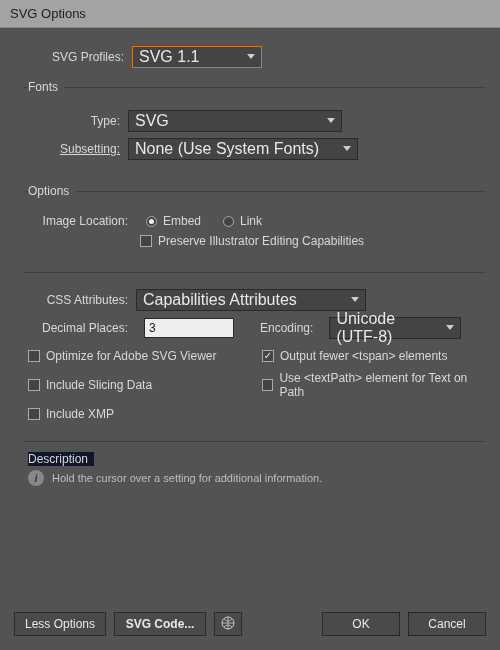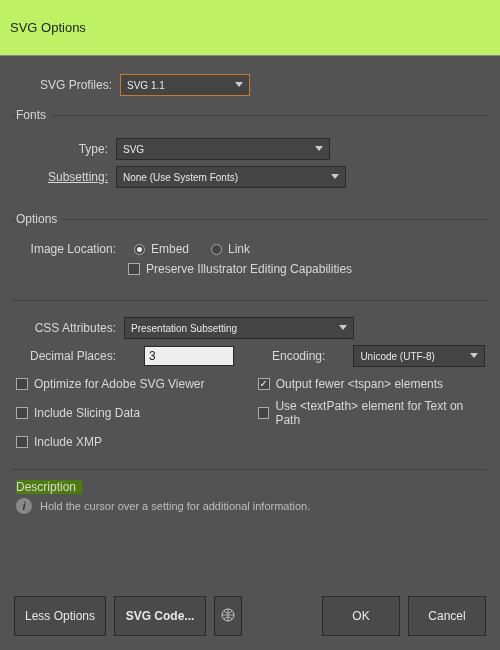--- a/index.html
+++ b/index.html
@@ -1,37 +1,37 @@
 <!DOCTYPE html>
 <html><head>
 <meta charset="utf-8">
 <style>
   * { box-sizing: border-box; margin: 0; padding: 0; font-family: "Segoe UI", Tahoma, sans-serif; }
   body { width: 500px; height: 650px; background: #535353; color: #d8d8d8; font-size: 12px; overflow: hidden; }
-  .titlebar { background: #bef264; color: #222; padding: 20px 10px; font-size: 13px; border-bottom: 1px solid #888; }
-  .content { padding: 8px 14px 8px 12px; }
+  .titlebar { background: #a3a3a3; color: #222; padding: 6px 10px; font-size: 13px; border-bottom: 1px solid #888; }
+  .content { padding: 8px 14px 8px 24px; }
   .row { display: flex; align-items: center; margin: 6px 0; }
   .label-r { text-align: right; padding-right: 8px; color: #d8d8d8; }
-  .select { display: inline-flex; align-items: center; justify-content: space-between; background: #444; border: 1px solid #2a2a2a; color: #e8e8e8; padding: 2px 6px; font-size: 10px; height: 22px; cursor: pointer; }
+  .select { display: inline-flex; align-items: center; justify-content: space-between; background: #444; border: 1px solid #2a2a2a; color: #e8e8e8; padding: 2px 6px; font-size: 16px; height: 22px; cursor: pointer; }
   .select.highlight { border: 1px solid #c87a2a; }
   .select .arrow { margin-left: 6px; display:inline-flex; align-items:center; }
   .input { background: #eee; color: #222; border: 1px solid #2a2a2a; padding: 2px 4px; font-size: 12px; height: 20px; }
   fieldset { border: 1px solid #404040; border-left:none; border-right:none; border-bottom:none; margin: 12px 0 6px 0; padding: 10px 4px 6px 4px; position: relative; }
   legend { font-size: 12px; color: #d8d8d8; padding-right: 6px; background: #535353; position: relative; top: 0; }
   .radio, .check { display:inline-flex; align-items:center; gap:6px; cursor:pointer; }
   .radio-dot { width:11px; height:11px; border-radius:50%; border:1px solid #aaa; display:inline-flex; align-items:center; justify-content:center; background:#444;}
   .radio-dot.sel::after { content:""; width:5px; height:5px; border-radius:50%; background:#eee; }
   .check-box { width:12px; height:12px; border:1px solid #aaa; background:#444; display:inline-flex; align-items:center; justify-content:center; font-size:10px; line-height:1;}
   .check-box.sel::after { content:"✓"; color:#eee; font-size:10px; }
   .grid2 { display:grid; grid-template-columns: 1fr 1fr; gap: 8px 14px; margin-top:10px;}
   .desc-box { border:1px solid #404040; border-left:none; border-right:none; border-bottom:none; margin-top:14px; padding:10px 4px 30px 4px;}
   .desc-row { display:flex; align-items:center; gap:8px; color:#bdbdbd; font-size:11px; margin-top:4px;}
   .info-icon { width:16px; height:16px; border-radius:50%; background:#888; color:#333; display:inline-flex; align-items:center; justify-content:center; font-weight:bold; font-style:italic; font-size:11px;}
   .footer { position:absolute; bottom:14px; left:14px; right:14px; display:flex; align-items:center; gap:8px;}
-  .btn { background:#4a4a4a; border:1px solid #2a2a2a; color:#e8e8e8; padding:4px 0; font-size:12px; height:40px; display:inline-flex; align-items:center; justify-content:center; cursor:pointer;margin-top:20px;}
+  .btn { background:#4a4a4a; border:1px solid #2a2a2a; color:#e8e8e8; padding:4px 0; font-size:12px; height:24px; display:inline-flex; align-items:center; justify-content:center; cursor:pointer;margin-top:20px;}
   .btn.icon { width:28px; }
   .spacer { flex:1; }
 </style>
 </head>
 <body>
 
 <div class="titlebar">
   <span>SVG Options</span>
 </div>
 
@@ -93,29 +93,29 @@
         <span class="check-box"></span>
         <span>Preserve Illustrator Editing Capabilities</span>
       </label>
     </div>
   </fieldset>
 
   <fieldset>
     <div class="row">
       <div class="label-r" style="width:108px;">CSS Attributes:</div>
       <div class="select" style="width:230px;">
-        <span>Presentation Subsetting</span>
+        <span>Capabilities Attributes</span>
         <span class="arrow">
             <svg width="8" height="6">
               <path d="M0 0 L8 0 L4 5 Z" fill="#ccc"></path>
             </svg>
           </span>
       </div>
     </div>
-    <div class="row" style="gap:20px;">
+    <div class="row" style="gap:8px;">
       <div class="label-r" style="width:108px;">Decimal Places:</div>
       <input class="input" style="width: 90px;" value="3">
       <div class="label-r" style="padding-left:18px;">Encoding:</div>
       <div class="select" style="width:132px;">
         <span>Unicode (UTF-8)</span>
         <span class="arrow">
             <svg width="8" height="6">
               <path d="M0 0 L8 0 L4 5 Z" fill="#ccc"></path>
             </svg>
           </span>
@@ -141,21 +141,21 @@
       </label>
       <label class="check">
         <span class="check-box"></span>
         <span>Include XMP</span>
       </label>
       <span></span>
     </div>
   </fieldset>
 
   <div class="desc-box">
-    <div style="margin-top:-18px; background:#4d7c0f; display:inline-block; padding-right:6px;">Description</div>
+    <div style="margin-top:-18px; background:#0f172a; display:inline-block; padding-right:6px;">Description</div>
     <div class="desc-row">
       <span class="info-icon">i</span>
       <span>Hold the cursor over a setting for additional information.</span>
     </div>
   </div>
 
 </div>
 
 <div class="footer">
   <div class="btn" style="width:92px;">

